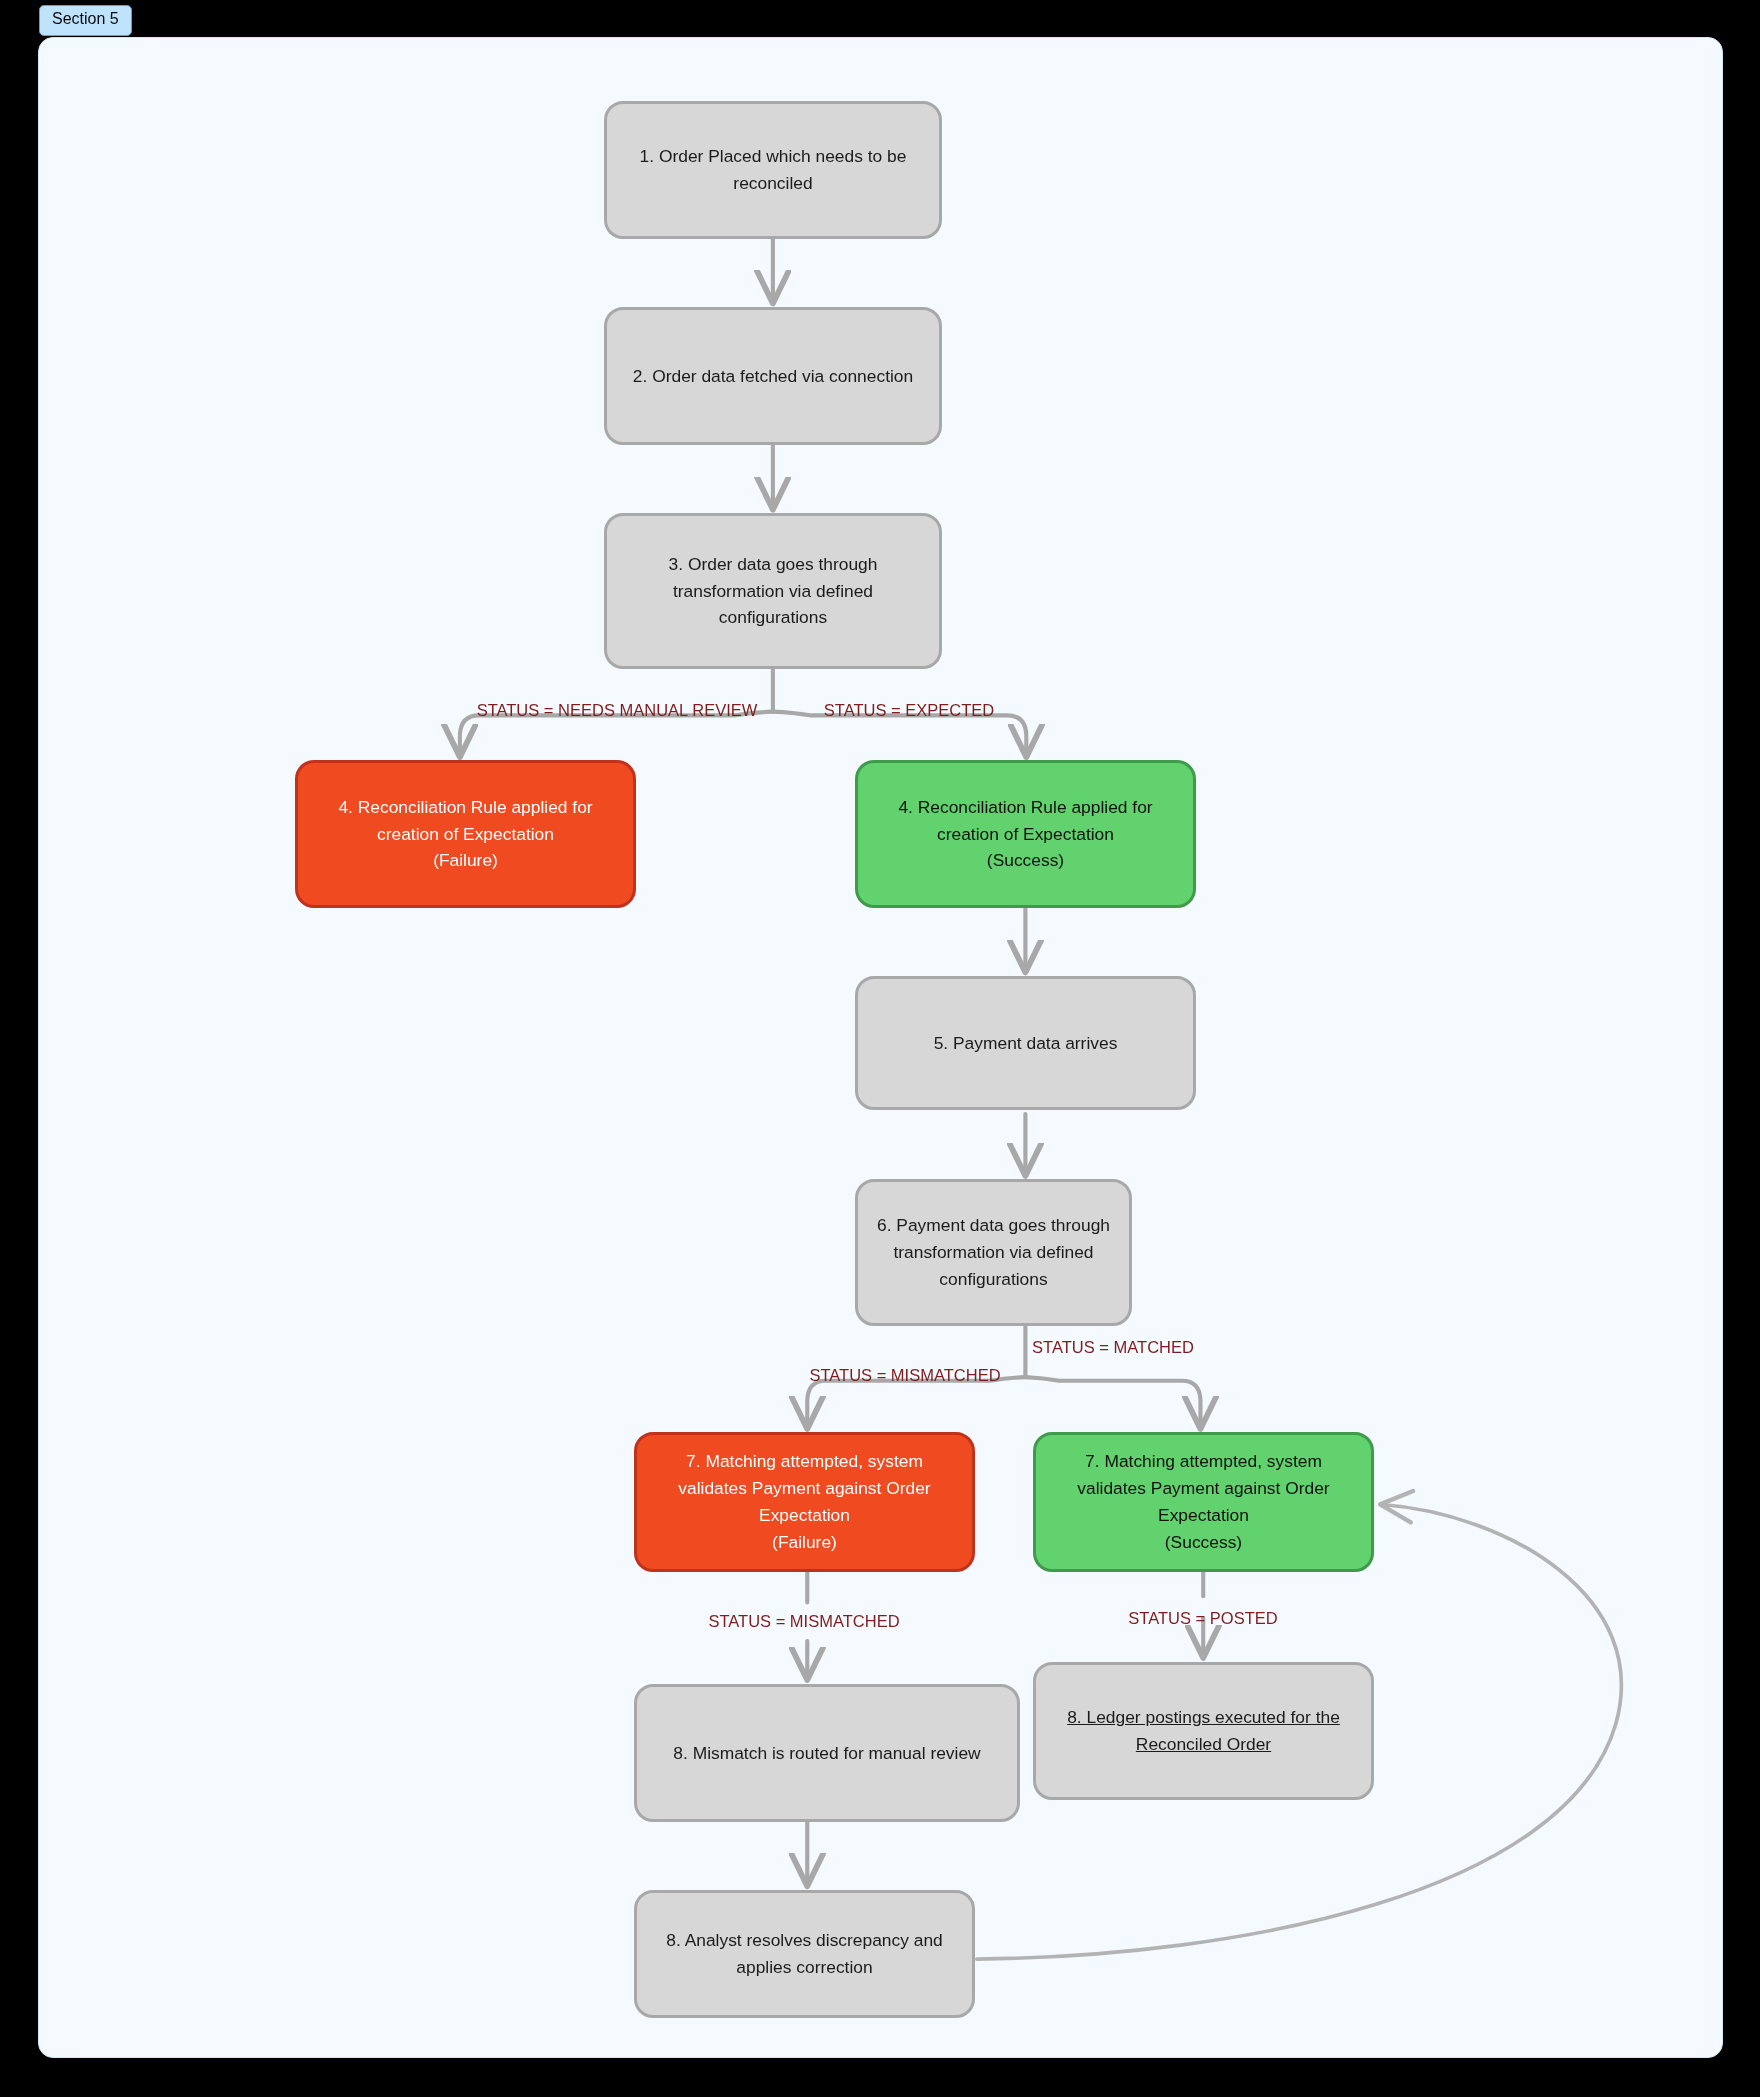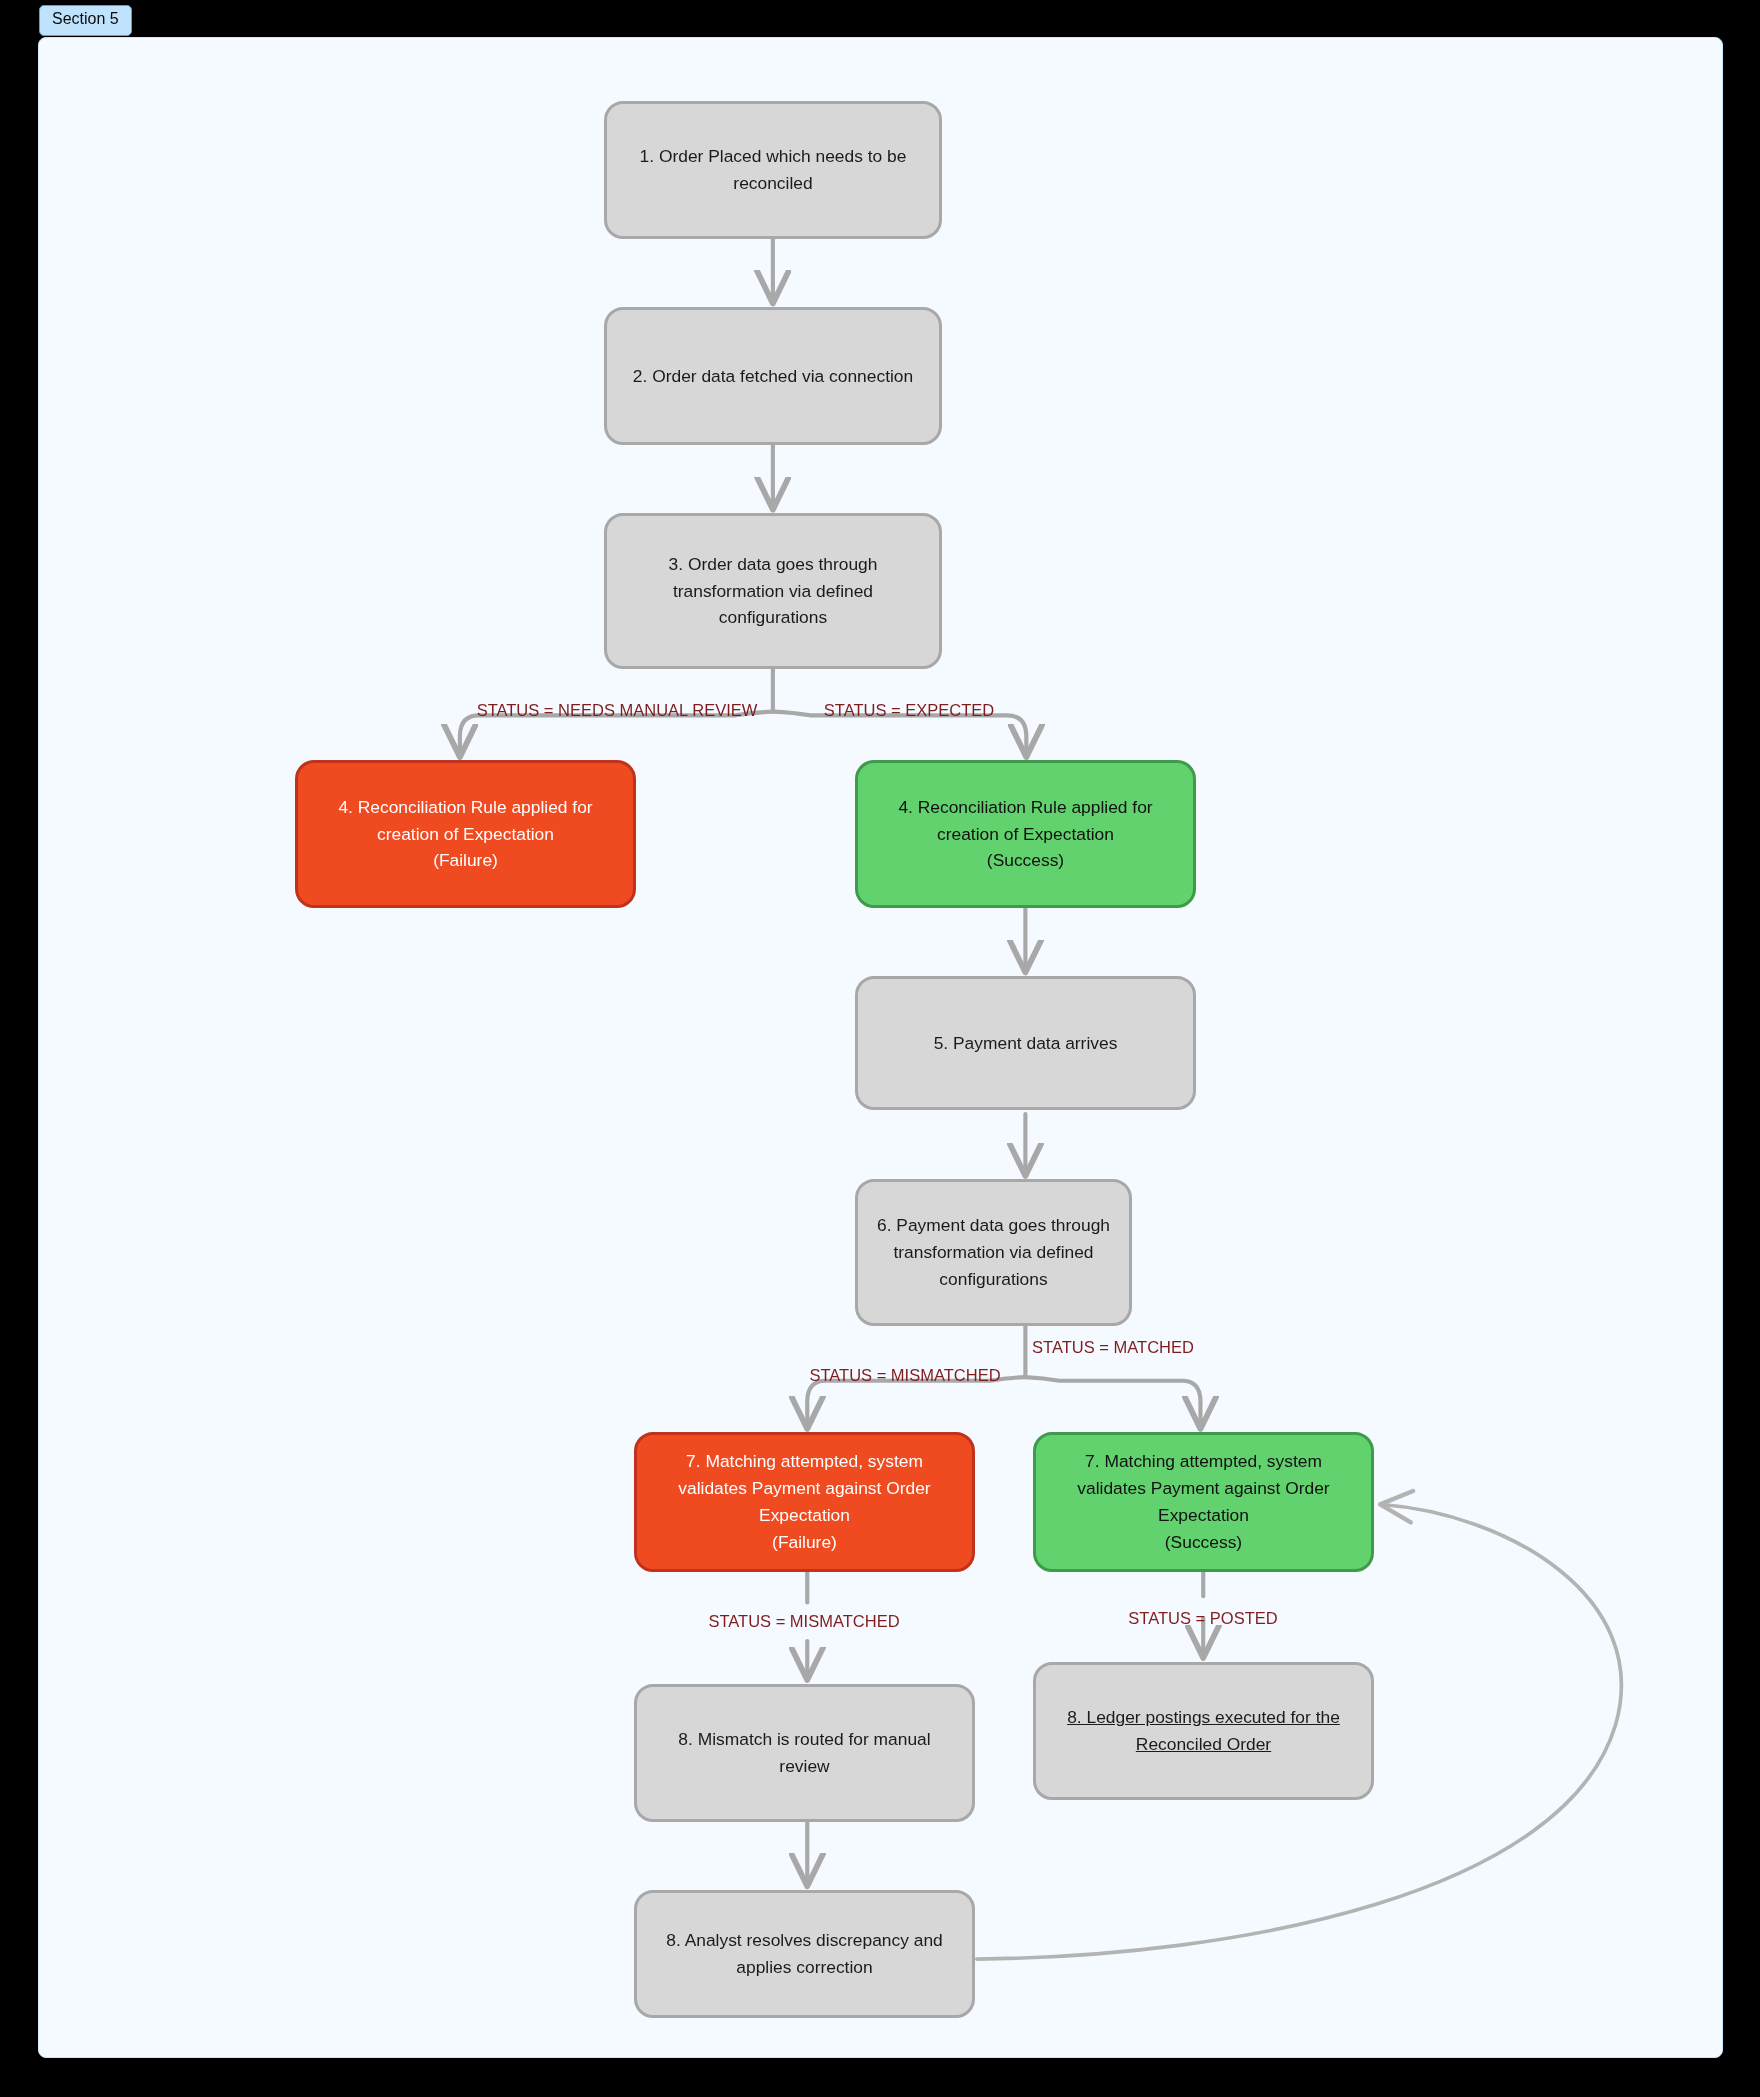--- a/index.html
+++ b/index.html
@@ -37,21 +37,21 @@
   }
   
   #diagram-panel {
     position: absolute;
     left: 38px;
     top: 37px;
     width: 1685px;
     height: 2021px;
     background: #f4faff;
     border: 1.4px solid #cde8fa;
-    border-radius: 8px;
+    border-radius: 15px;
     box-sizing: border-box;
     overflow: hidden;
   }
   #edge-layer {
     position: absolute;
     left: 0; top: 0;
     width: 1685px;
     height: 2021px;
   }
   
@@ -191,21 +191,21 @@
 (Failure)</span>
     </div>
 
     <div class="node green" style="left:994px; top:1394px; width:341px; height:140px;">
       <span>7. Matching attempted, system
 validates Payment against Order
 Expectation
 (Success)</span>
     </div>
 
-    <div class="node grey" style="left:595px; top:1646px; width:341px; height:138px;">
+    <div class="node grey" style="left:595px; top:1646px; width:386px; height:138px;">
       <span>8. Mismatch is routed for manual review</span>
     </div>
 
     <div class="node grey" style="left:994px; top:1624px; width:341px; height:138px;text-decoration:underline;">
       <span>8. Ledger postings executed for the
 Reconciled Order</span>
     </div>
 
     <div class="node grey" style="left:595px; top:1852px; width:341px; height:128px;">
       <span>8. Analyst resolves discrepancy and

